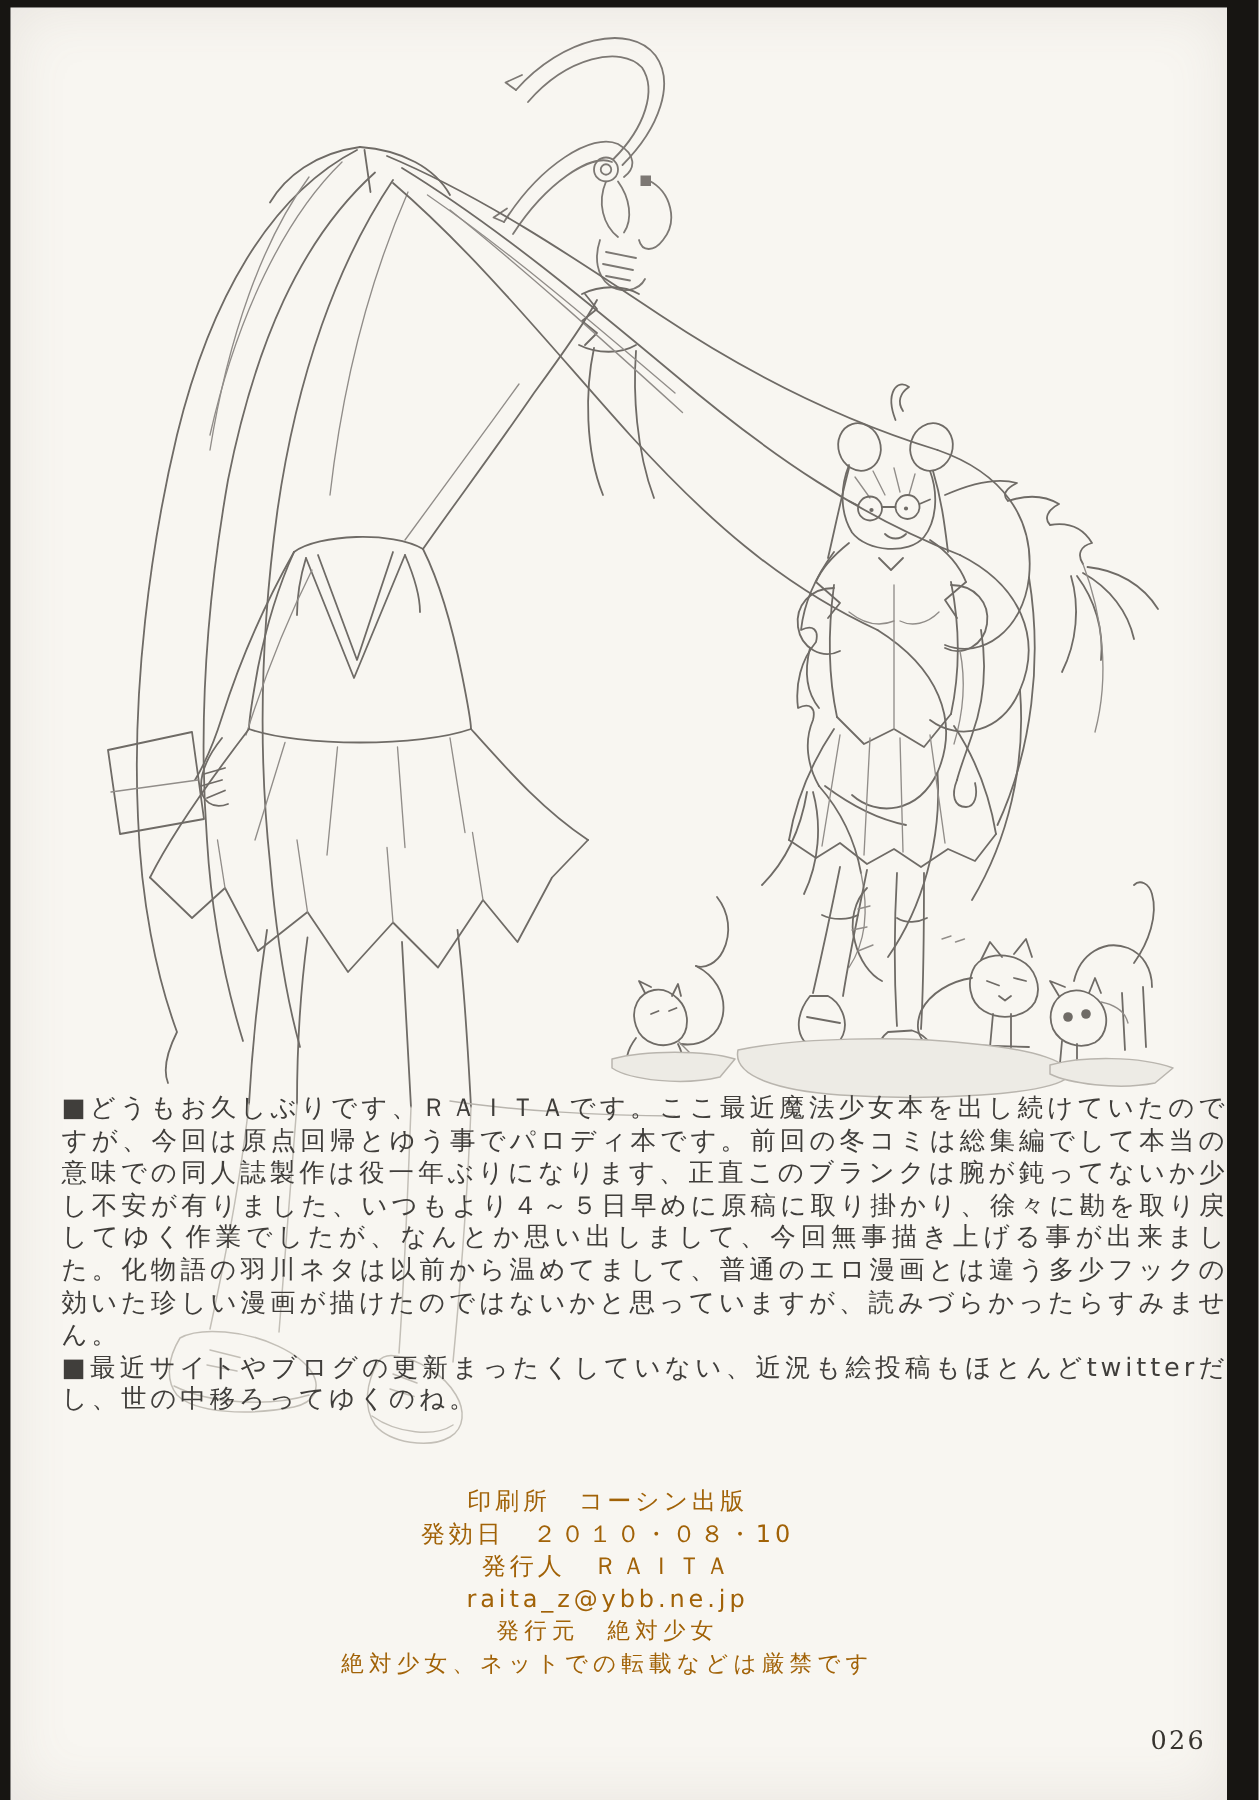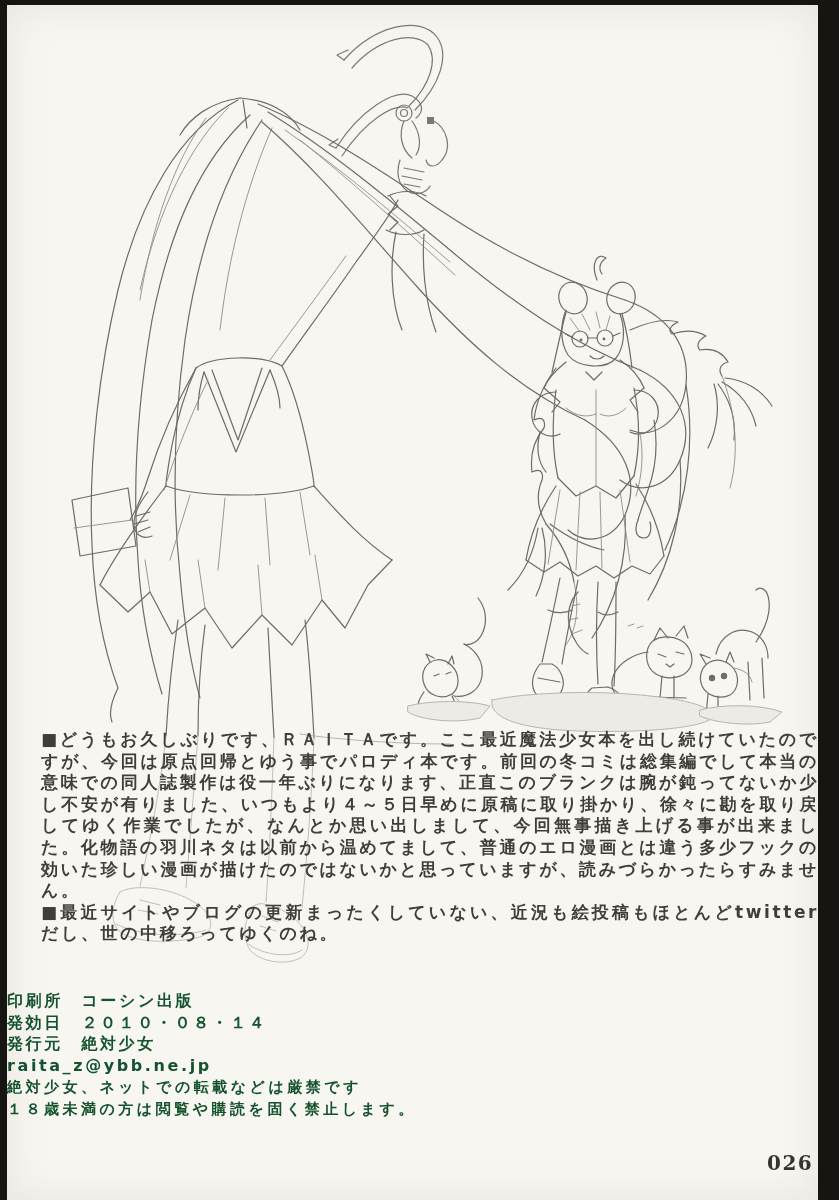--- a/index.html
+++ b/index.html
@@ -8,46 +8,46 @@
     background:#171512;
     position:relative;
     font-family:"DejaVu Sans", sans-serif;
     overflow:hidden;
   }
   .page {
     position:absolute; left:7px; top:5px;
     width:811px; height:1195px;
     background:#f8f6f1;
     box-shadow: inset 0 0 40px rgba(120,110,95,0.12);
-    font-weight: bold;
   }
   .illustration {
     position:absolute; left:0; top:0; width:811px; height:1195px;
     pointer-events:none;
   }
   .illustration svg { display:block; }
   .afterword {
     position:absolute; left:34px; top:724px; width:778px;
     font-size:17px; line-height:21.6px; letter-spacing:2.6px;
     color:#403e3b; text-align:justify;
   }
   .afterword p { margin:0; }
   .colophon {
     position:absolute; left:0; top:985px; width:796px;
+    text-align:center;
     font-size:16px; line-height:21.7px; letter-spacing:2.6px;
-    color:#14532d;
+    color:#a16207;
   }
   .colophon div { white-space:nowrap; }
   .colophon div:nth-child(5), .colophon div:nth-child(6) {
     letter-spacing:3.5px; font-size:15px;
   }
   .page-number {
     position:absolute; left:760px; top:1146px;
     font-family:"DejaVu Serif", serif;
-    font-size:20px; letter-spacing:1.5px; color:#37342f;
+    font-size:17px; letter-spacing:1.5px; color:#37342f;
   }
 </style>
 </head>
 <body>
 
 <div class="page">
 
   <div class="illustration" aria-label="Pencil line drawing: a long-haired magical girl seen from behind raising giant scissors, a smaling glasses girl with hair buns and braids in a school uniform walking among three cats">
     <svg width="811" height="1195" viewBox="7 5 811 1195" fill="none" stroke="#6f6b66" stroke-width="1.2" stroke-linecap="round" stroke-linejoin="round">
 
@@ -239,21 +239,21 @@
     </svg>
   </div>
 
   <div class="afterword">
     <p>■どうもお久しぶりです、ＲＡＩＴＡです。ここ最近魔法少女本を出し続けていたのですが、今回は原点回帰とゆう事でパロディ本です。前回の冬コミは総集編でして本当の意味での同人誌製作は役一年ぶりになります、正直このブランクは腕が鈍ってないか少し不安が有りました、いつもより４～５日早めに原稿に取り掛かり、徐々に勘を取り戻してゆく作業でしたが、なんとか思い出しまして、今回無事描き上げる事が出来ました。化物語の羽川ネタは以前から温めてまして、普通のエロ漫画とは違う多少フックの効いた珍しい漫画が描けたのではないかと思っていますが、読みづらかったらすみません。</p>
     <p>■最近サイトやブログの更新まったくしていない、近況も絵投稿もほとんどtwitterだし、世の中移ろってゆくのね。</p>
   </div>
 
   <div class="colophon">
     <div>印刷所　コーシン出版</div>
-    <div>発効日　２０１０・０８・１４</div>
+    <div>発効日　２０１０・０８・10</div>
+    <div>発行人　ＲＡＩＴＡ</div>
+    <div>raita_z@ybb.ne.jp</div>
     <div>発行元　絶対少女</div>
-    <div>raita_z@ybb.ne.jp</div>
     <div>絶対少女、ネットでの転載などは厳禁です</div>
-    <div>１８歳未満の方は閲覧や購読を固く禁止します。</div>
   </div>
 
   <div class="page-number">026</div>
 </div>
 
 </body></html>

